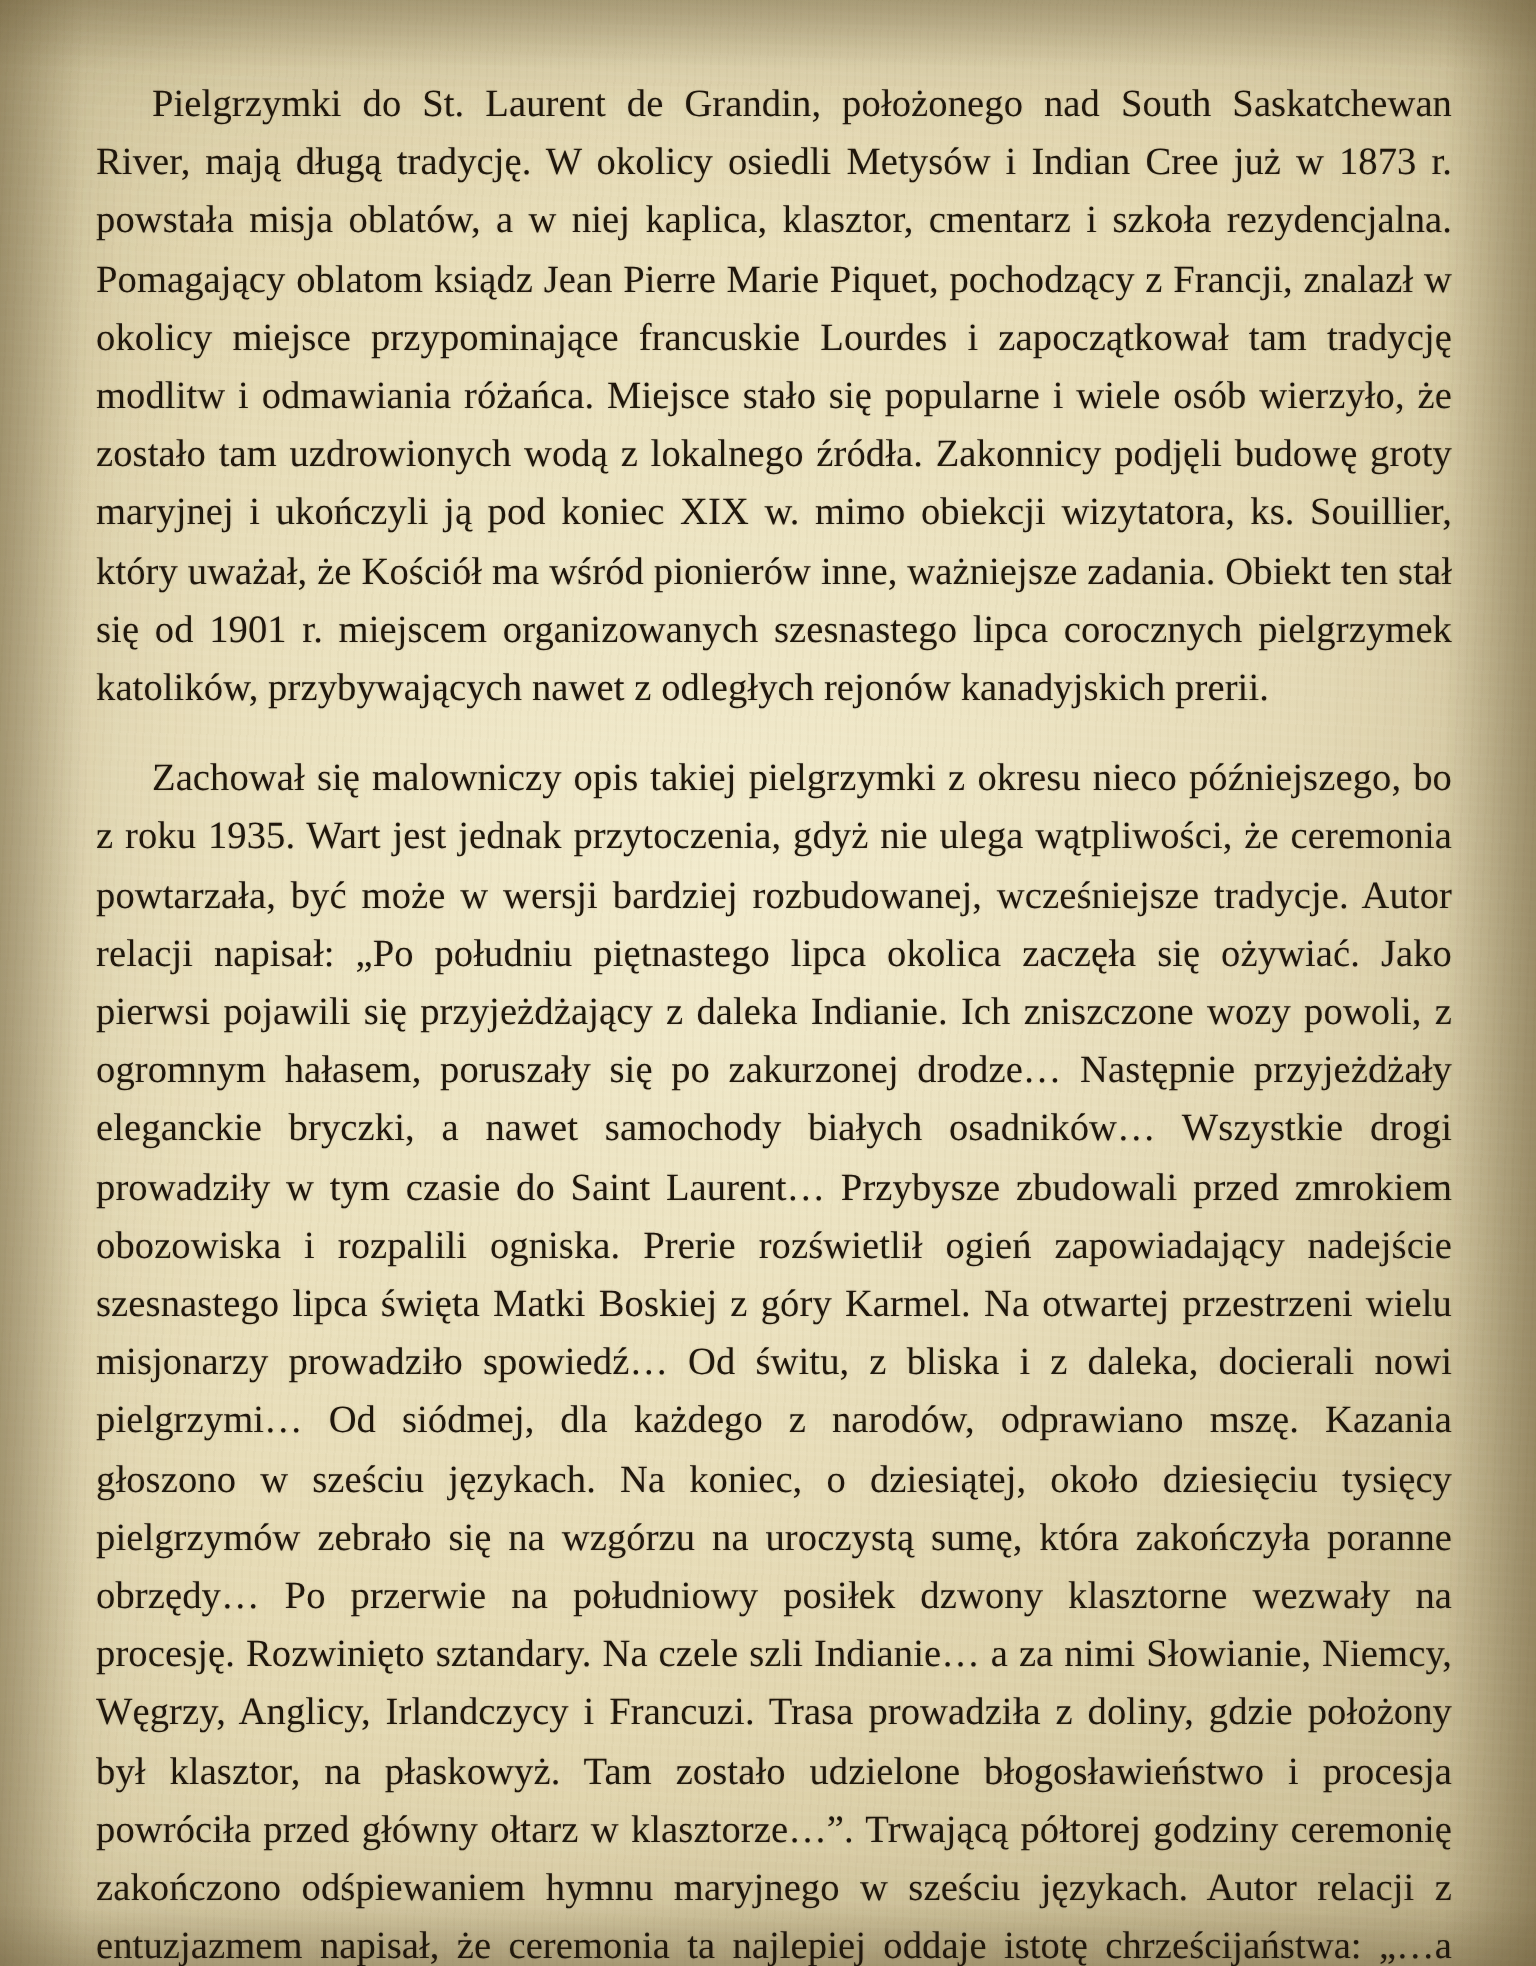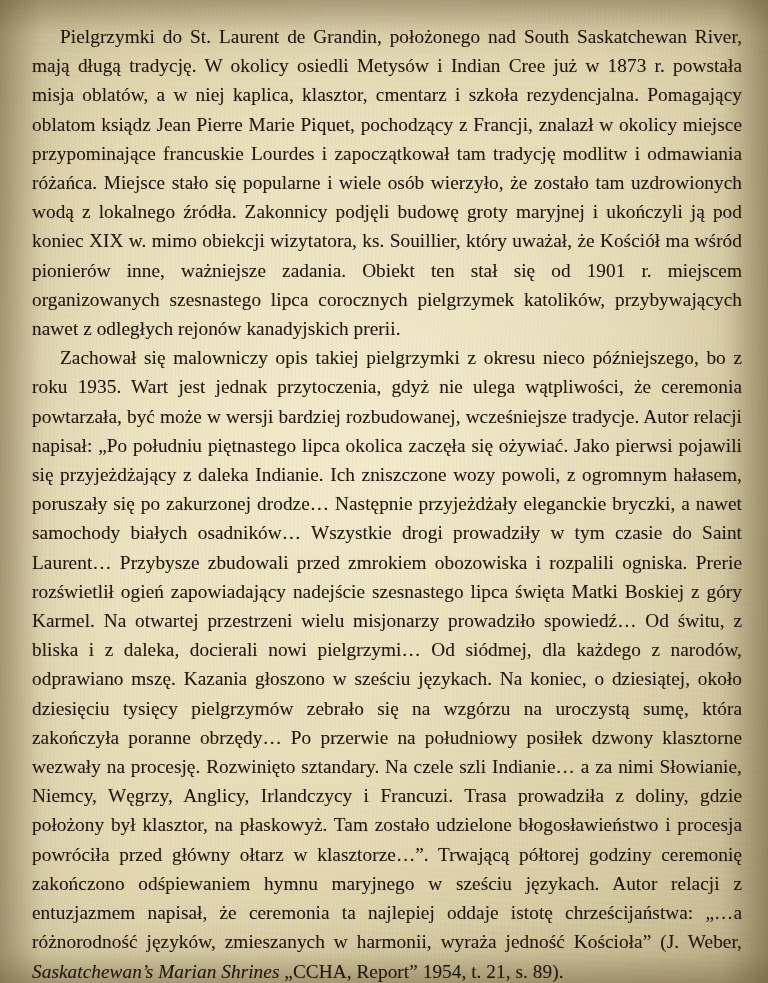--- a/index.html
+++ b/index.html
@@ -51,21 +51,21 @@
       linear-gradient(to top, rgba(90,74,40,0.20) 0px, rgba(90,74,40,0.0) 30px);
   }
 
   #text-column {
     position: relative;
     z-index: 2;
     padding: 22px 26px 10px 32px;
   }
 
   p.para {
-    margin: 0;
+    margin: 16px;
     color: #20170c;
     font-size: 19.3px;
     line-height: 29.2px;
     text-align: justify;
     text-justify: inter-word;
     letter-spacing: 0.05px;
     text-indent: 28px;
     text-shadow: 0 0 1px rgba(40,28,10,0.22);
   }
   p.para + p.para {

